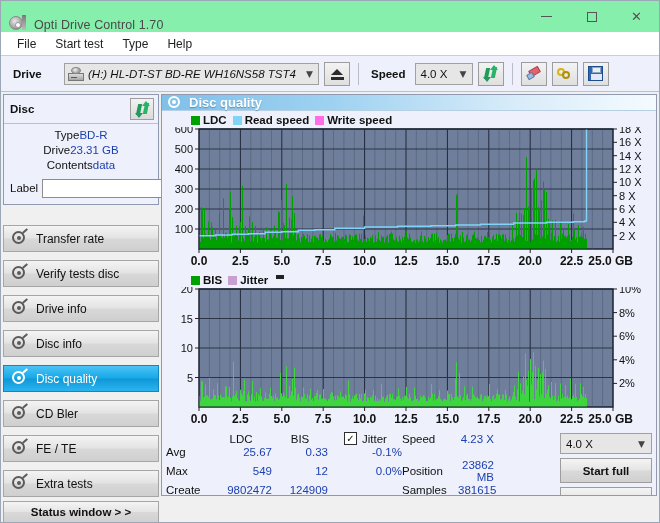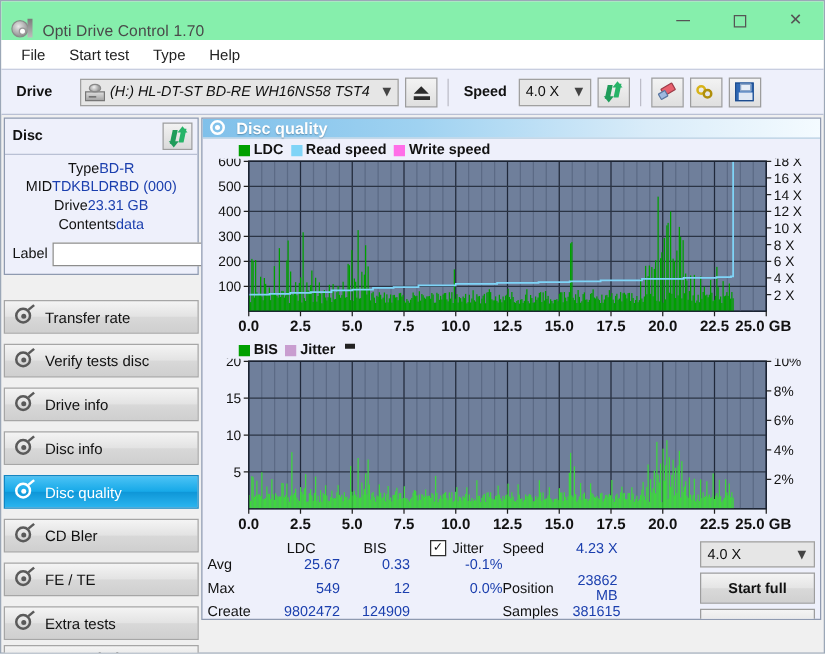--- a/index.html
+++ b/index.html
@@ -428,24 +428,20 @@
                 <i class="s2"></i>
                 <i class="t1"></i>
                 <i class="t2"></i>
             </span>
           </span>
         </div>
         <div class="disc-rows">
           <div class="drow">
             <span>Type</span>
             <span class="dval">BD-R</span>
-          </div>
-          <div class="drow">
-            <span>MID</span>
-            <span class="dval">TDKBLDRBD (000)</span>
           </div>
           <div class="drow">
             <span>Drive</span>
             <span class="dval">23.31 GB</span>
           </div>
           <div class="drow">
             <span>Contents</span>
             <span class="dval">data</span>
           </div>
           <div class="label-row">

